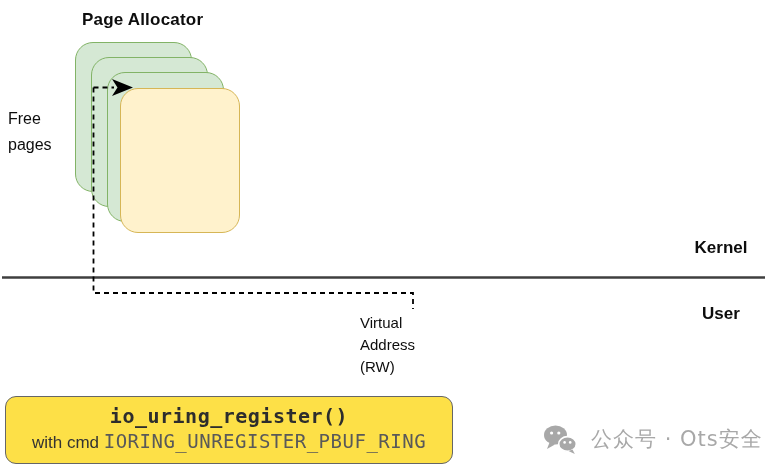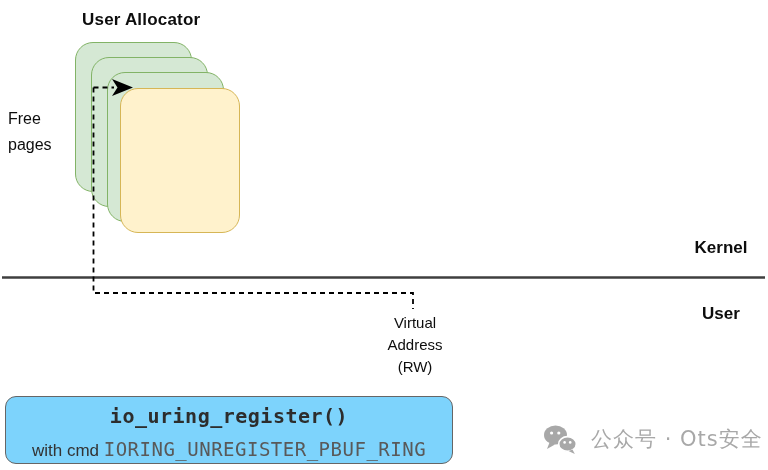--- a/index.html
+++ b/index.html
@@ -78,48 +78,48 @@
     color: #0d0d0d;
   }
   .kernel-label { top: 238px; }
   .user-label   { top: 304px; }
 
   .vaddr-label {
     position: absolute;
     left: 360px;
     top: 312px;
     width: 110px;
-    text-align: center;
+    text-align: left;
     font-size: 15px;
     line-height: 22px;
     color: #0d0d0d;
     white-space: pre-line;
   }
 
   .code-box {
     position: absolute;
     left: 5px;
     top: 396px;
     width: 448px;
     height: 68px;
-    background: #7dd3fc;
+    background: #fde047;
     border: 1.5px solid #666666;
     border-radius: 11px;
     padding-top: 7px;
     text-align: center;
   }
   .code-fn {
     font-family: "DejaVu Sans Mono", "Liberation Mono", monospace;
     font-weight: bold;
     font-size: 20px;
     color: #2d2d2d;
     letter-spacing: 0.5px;
   }
   .code-line2 {
-    margin-top: 10px;
+    margin-top: 2px;
     white-space: nowrap;
   }
   .code-prefix {
     font-family: "Liberation Sans", sans-serif;
     font-size: 17px;
     color: #333333;
   }
   .code-cmd {
     font-family: "DejaVu Sans Mono", "Liberation Mono", monospace;
     font-size: 19px;
@@ -141,21 +141,21 @@
     letter-spacing: 1px;
     font-family: "DejaVu Sans", "Liberation Sans", sans-serif;
   }
   .wechat-icon-svg { display: block; }
 </style>
 </head>
 <body>
 
 <div id="canvas">
 
-  <div class="diagram-title">User Allocator</div>
+  <div class="diagram-title">Page Allocator</div>
 
   <div class="free-pages-label">Free
 pages</div>
 
   <div class="page page-green page-g1"></div>
   <div class="page page-green page-g2"></div>
   <div class="page page-green page-g3"></div>
   <div class="page page-yellow"></div>
 
   <svg class="overlay" width="768" height="470" viewBox="0 0 768 470" xmlns="http://www.w3.org/2000/svg">

